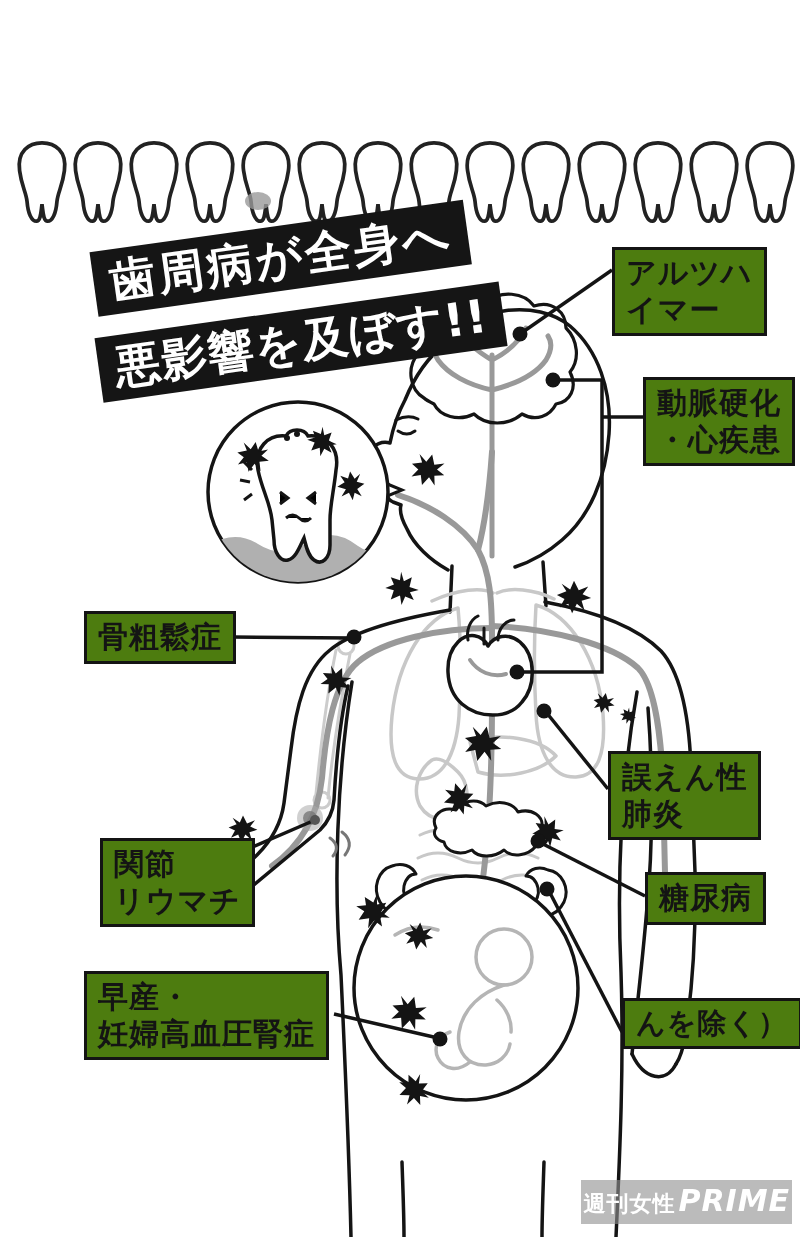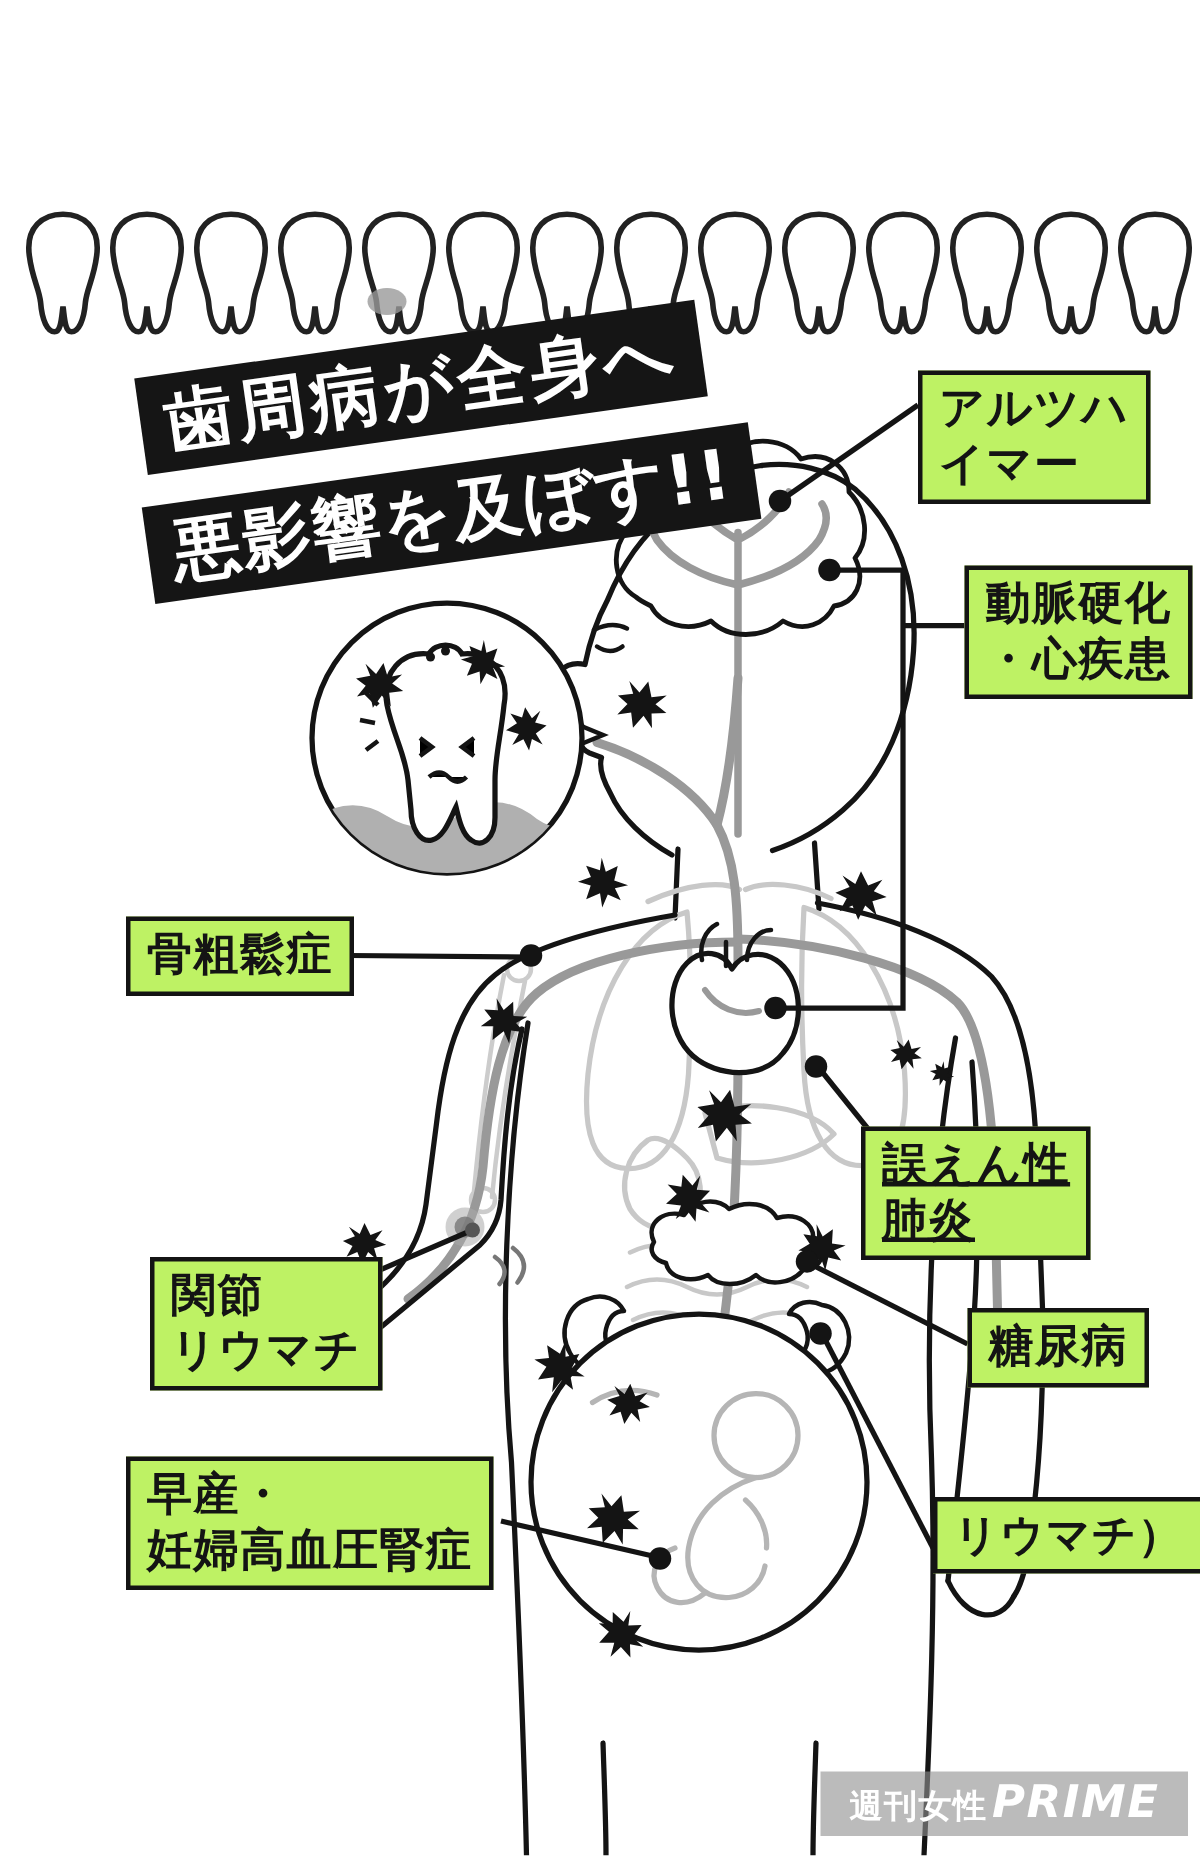--- a/index.html
+++ b/index.html
@@ -11,36 +11,36 @@
 
   .banner-line {
     position:absolute; background:#151515; color:#fff; font-weight:900;
     font-size:46px; line-height:1.1; padding:7px 16px; letter-spacing:3px;
     transform-origin:left center; transform:rotate(-8deg); white-space:nowrap;
   }
   #bl1 { left:94px; top:252px; }
   #bl2 { left:99px; top:338px; letter-spacing:1px; }
 
   .label {
-    position:absolute; background:#bef264; border:3px solid #141414; color:#141414;
+    position:absolute; background:#4d7c0f; border:3px solid #141414; color:#141414;
     font-weight:700; font-size:30px; line-height:1.22; padding:5px 11px;
     white-space:nowrap; letter-spacing:1px;
   }
   #lb-alz       { left:612px; top:247px; }
   #lb-artery    { left:643px; top:377px;text-align:center; }
   #lb-osteo     { left:84px;  top:611px; }
-  #lb-pneu      { left:574px; top:751px;text-decoration:underline; }
+  #lb-pneu      { left:608px; top:751px; }
   #lb-rheu      { left:100px;  top:838px; }
   #lb-diab      { left:645px; top:872px; }
   #lb-premature { left:84px;  top:971px; }
   #lb-cancer    { left:622px; top:998px; font-size:29px; }
 
   .watermark {
     position:absolute; right:8px; bottom:13px; background:rgba(145,145,145,.62);
-    color:#fff; padding:3px 19px 5px; display:flex; align-items:baseline;
+    color:#fff; padding:3px 2px 5px; display:flex; align-items:baseline;
   }
   .watermark .wk    { font-size:22px; font-weight:700; letter-spacing:1px; }
   .watermark .prime { font-size:30px; font-weight:700; font-style:italic; margin-left:3px; letter-spacing:1px; }
 </style>
 </head>
 <body>
 
 <div class="stage">
 
   <svg class="art" width="800" height="1237" viewBox="0 0 800 1237">
@@ -236,21 +236,21 @@
     <div>リウマチ</div>
   </div>
   <div class="label" id="lb-diab">
     <div>糖尿病</div>
   </div>
   <div class="label" id="lb-premature">
     <div>早産・</div>
     <div>妊婦高血圧腎症</div>
   </div>
   <div class="label" id="lb-cancer">
-    <div>リウマチ）</div>
+    <div>んを除く）</div>
   </div>
 
   <div class="watermark">
     <span class="wk">週刊女性</span>
     <span class="prime">PRIME</span>
   </div>
 
 </div>
 
 </body></html>

